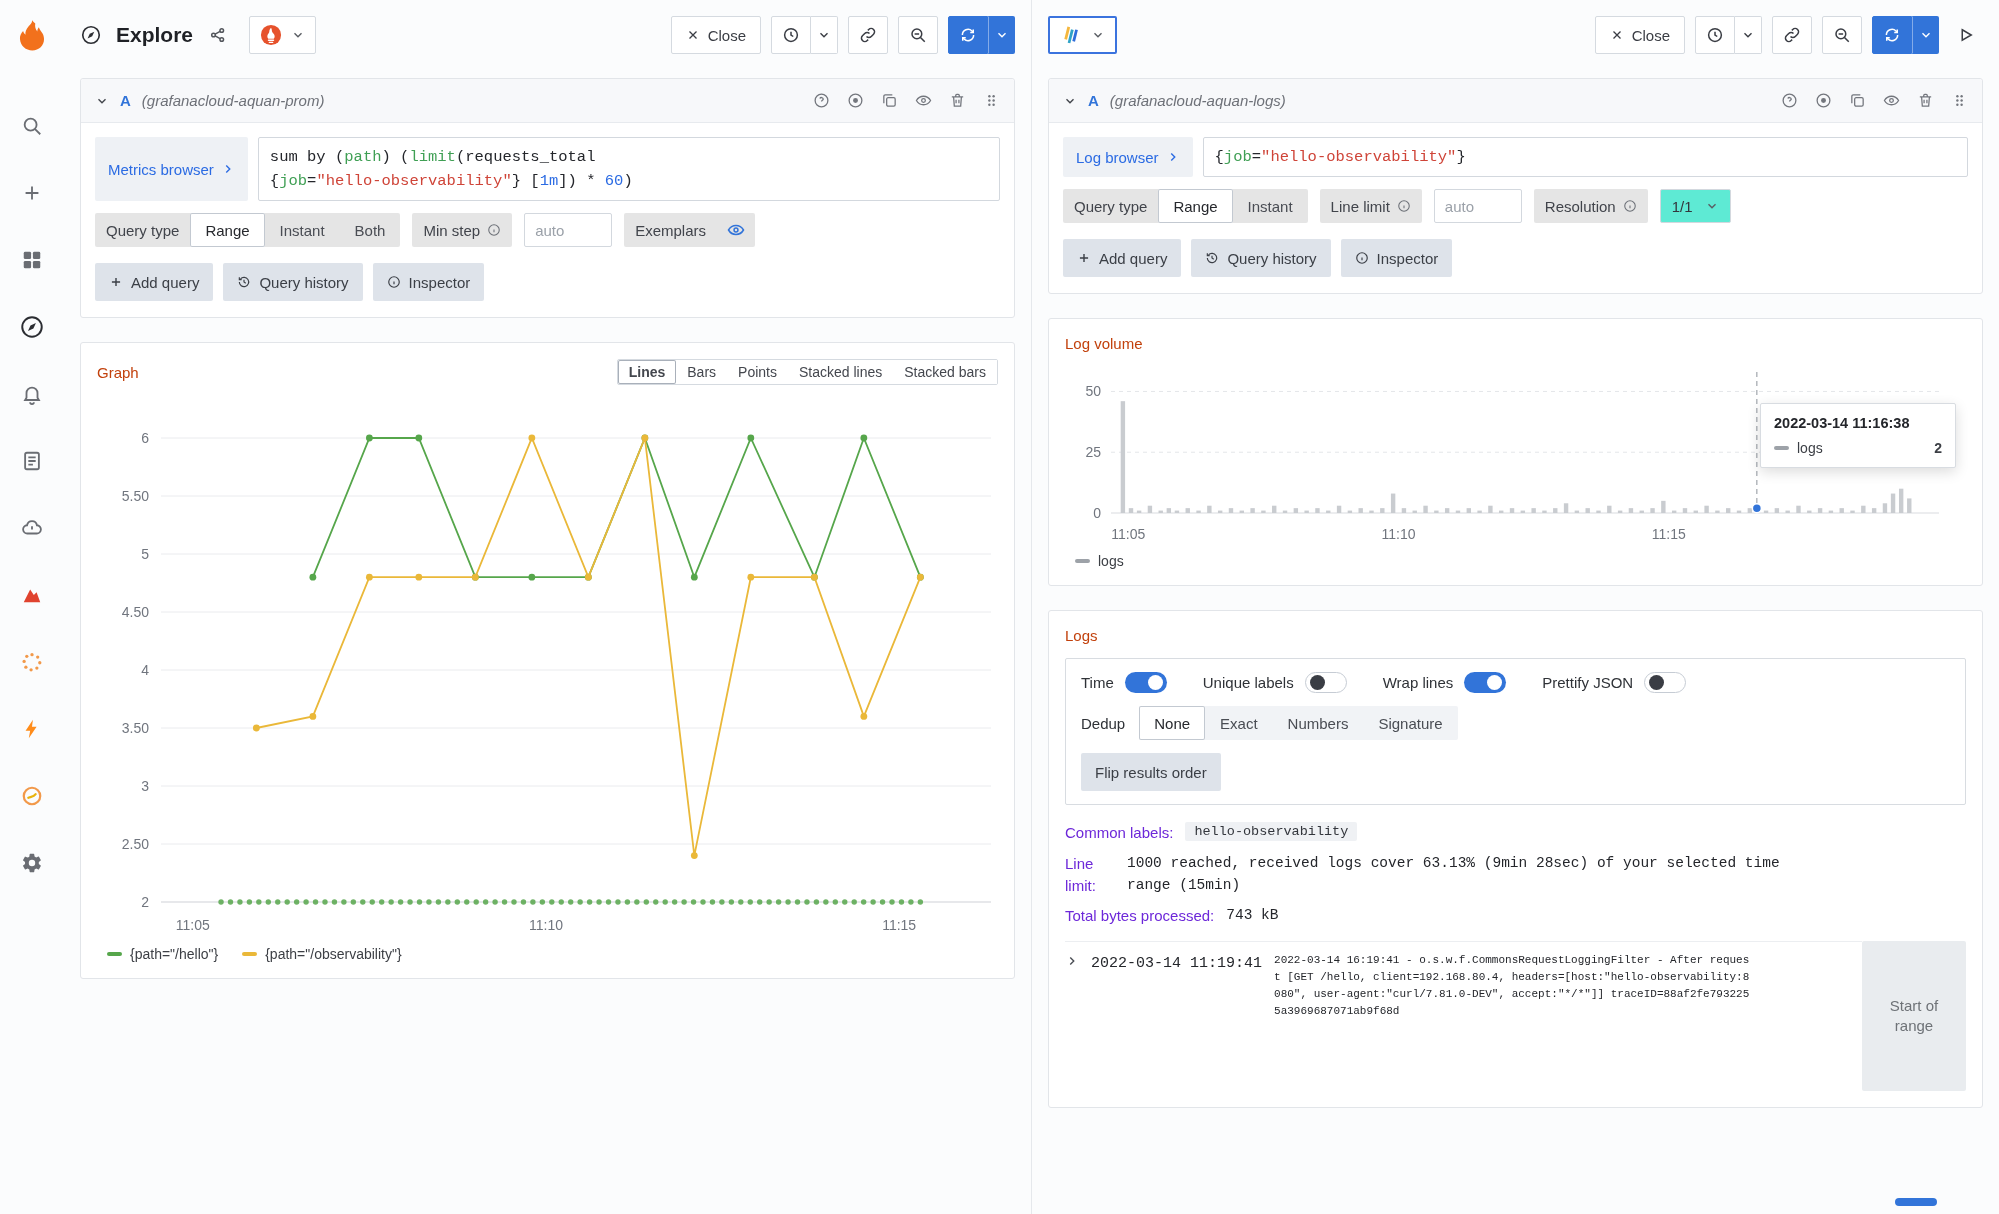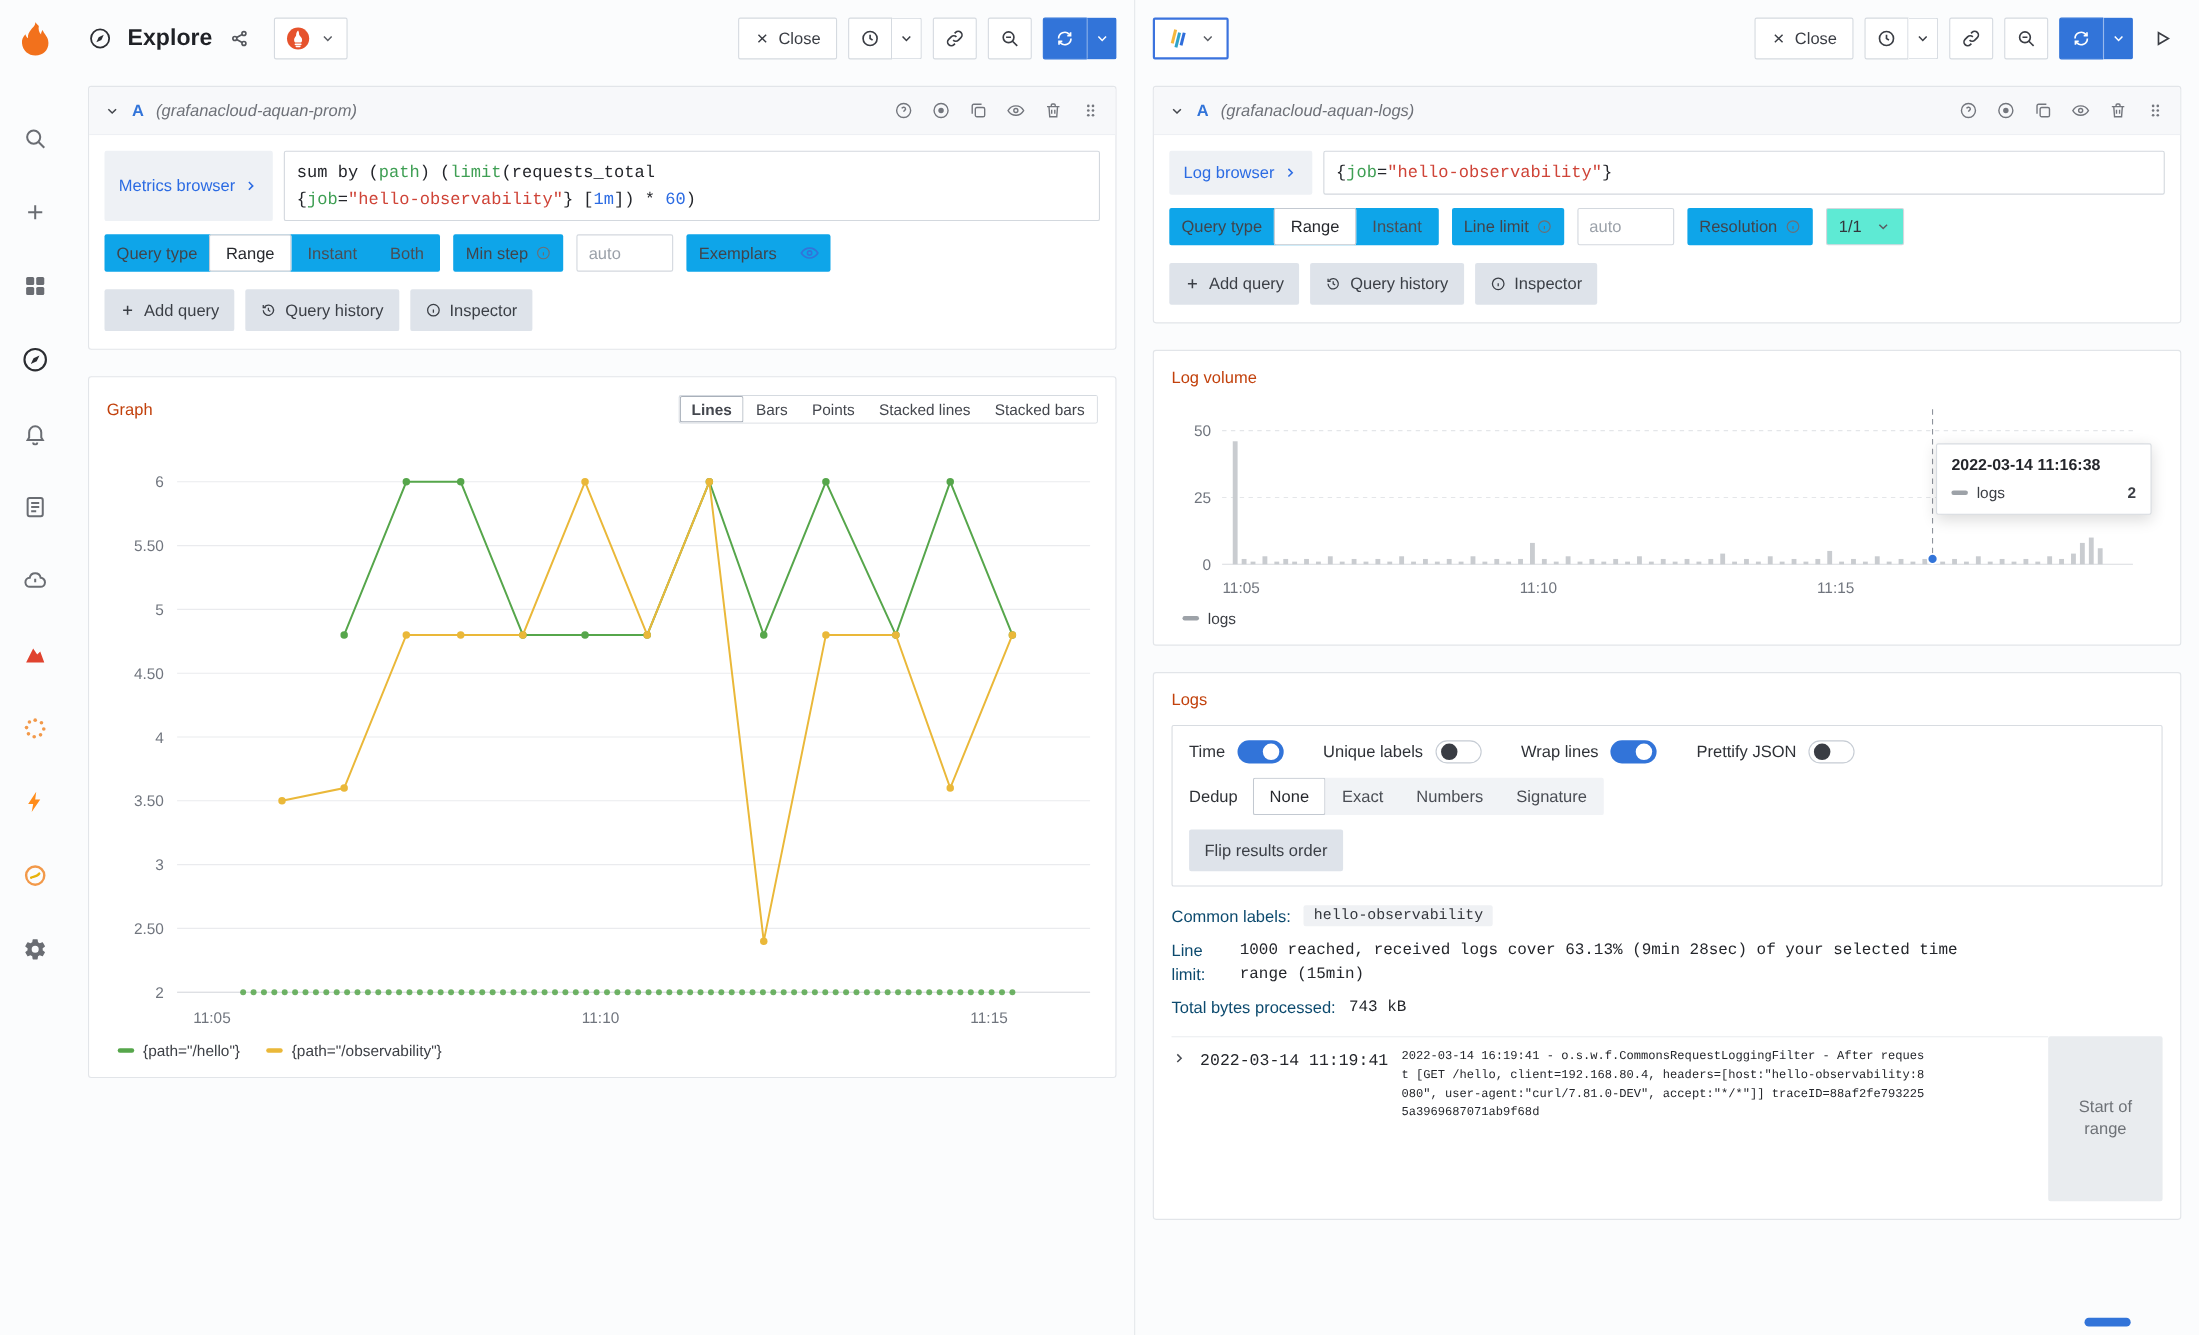--- a/index.html
+++ b/index.html
@@ -49,21 +49,21 @@
 .q-actions{margin-left:auto;display:flex;align-items:center;gap:17px;color:#73767d}
 .q-actions .ic{width:17px;height:17px;cursor:pointer}
 .q-body{padding:14px 14px 16px}
 .q-row{display:flex;align-items:stretch;gap:10px}
 .browser-btn{display:flex;align-items:center;gap:7px;background:#eef1f5;border:none;border-radius:2px;color:#2b6be3;font-size:15px;font-weight:500;padding:0 13px;cursor:pointer;font-family:inherit;white-space:nowrap}
 .code-box{flex:1;border:1px solid #d3d8de;border-radius:2px;padding:7px 11px;font-family:"Liberation Mono",monospace;font-size:15.5px;line-height:1.55;color:#24262b;background:#fff}
 .tok-lbl{color:#3f9f54}
 .tok-str{color:#cf4438}
 .tok-num{color:#2b6be3}
 .q-opts{display:flex;align-items:center;gap:12px;margin-top:12px}
-.inline-field{display:flex;background:#0ea5e9;border-radius:2px}
+.inline-field{display:flex;background:#e5e5e5;border-radius:2px}
 .chip-label{display:inline-flex;align-items:center;gap:7px;padding:0 11px;height:34px;font-size:15px;color:#41444b;white-space:nowrap}
 .chip-label .ic-sm{color:#6b6f76}
 .seg{display:flex;align-items:center;height:34px}
 .seg button{height:34px;padding:0 15px;border:none;background:transparent;font-size:15px;color:#4a4d54;cursor:pointer;font-family:inherit;border-radius:2px;white-space:nowrap}
 .seg button.active{background:#fff;box-shadow:inset 0 0 0 1px #c3c9d1;font-weight:500;color:#26282d}
 .mini-input{width:88px;height:34px;border:1px solid #d3d8de;border-radius:2px;padding:0 10px;font-size:15px;font-family:Liberation Sans, sans-serif;color:#24262b;background:#fff}
 .mini-input::placeholder{color:#9ba1a9}
 .mini-select{display:flex;align-items:center;gap:12px;height:34px;border:1px solid #d3d8de;border-radius:2px;padding:0 11px;font-size:15px;background:#5eead4;cursor:pointer;color:#33363c}
 .mini-select .ic-sm{color:#5a5d63}
 .eye-chip{display:inline-flex;align-items:center;padding:0 10px;height:34px;color:#3274d9;cursor:pointer}
@@ -93,21 +93,21 @@
 .tg-label{font-size:15px;font-weight:500;color:#2f3237}
 .switch{width:42px;height:21px;border-radius:11px;background:#3274d9;position:relative;cursor:pointer;display:inline-block}
 .switch .knob{position:absolute;width:15px;height:15px;border-radius:50%;background:#fff;top:3px;right:4px}
 .switch.off{background:#fff;border:1px solid #c6ccd4}
 .switch.off .knob{background:#3a3d44;left:4px;top:2px}
 .dedup-row{display:flex;align-items:center;margin-top:13px}
 .plain-label{font-size:15px;font-weight:500;color:#2f3237;margin-right:14px}
 .flip-row{margin-top:13px}
 .meta{margin-top:17px;display:flex;flex-direction:column;gap:9px}
 .meta-row{display:flex;align-items:flex-start;gap:12px;font-size:15px}
-.meta-label{color:#0c4a6e;flex:0 0 auto;line-height:1.45}
+.meta-label{color:#6d28d9;flex:0 0 auto;line-height:1.45}
 .meta-label.narrow{width:50px}
 .mono{font-family:"Liberation Mono",monospace}
 .meta-chip{background:#eff1f4;border-radius:2px;padding:2px 9px;font-size:13.5px;color:#33363c}
 .meta-val{font-size:14.5px;color:#24262b;max-width:670px;line-height:1.5}
 .log-area{display:flex;margin-top:14px;align-items:flex-start}
 .log-rows{flex:1}
 .log-row{display:flex;gap:12px;padding-top:10px;border-top:1px solid #eceef1;align-items:flex-start}
 .expander{color:#4a4d54;width:14px;margin-top:2px;cursor:pointer}
 .log-ts{font-size:15px;white-space:nowrap;line-height:1.55}
 .log-msg{font-size:11px;width:480px;line-height:1.55;word-break:break-all}

